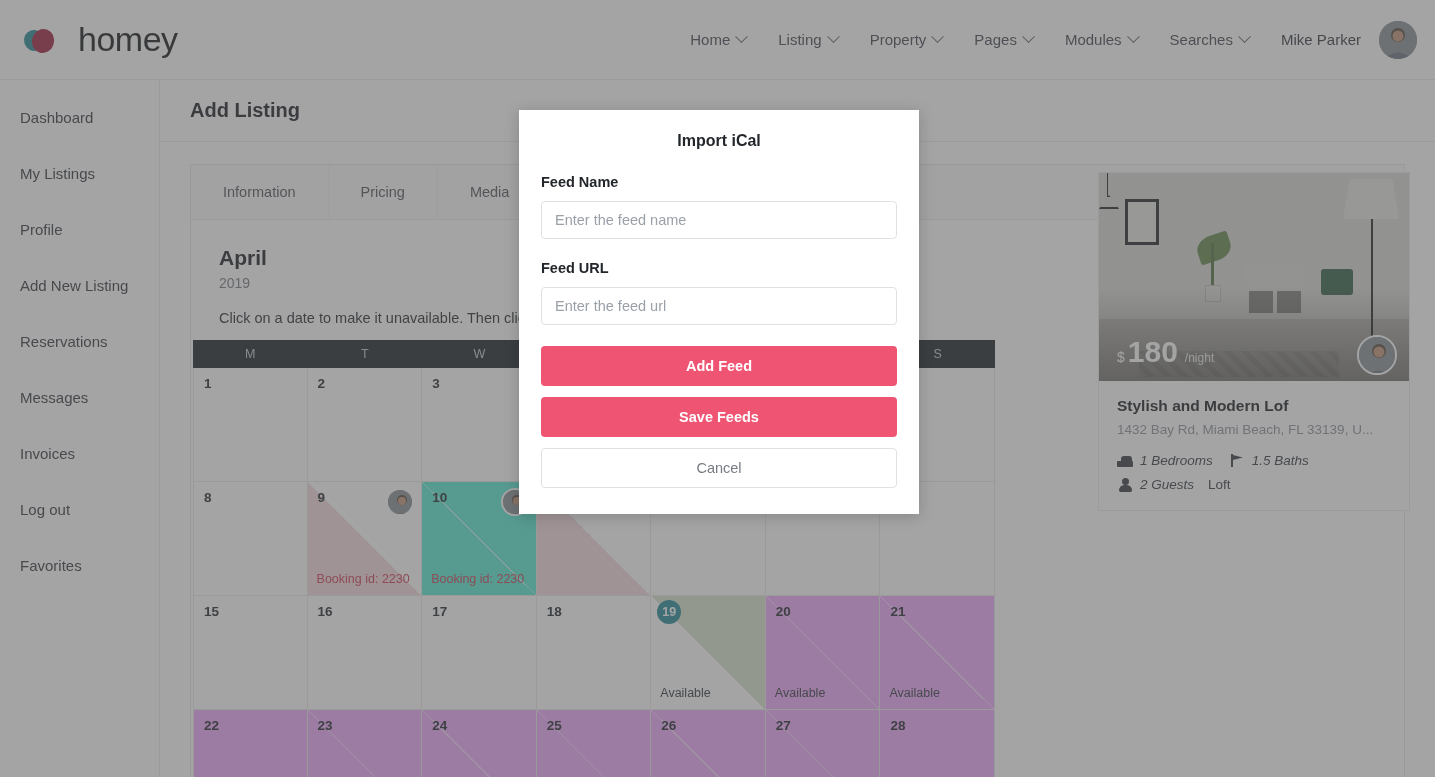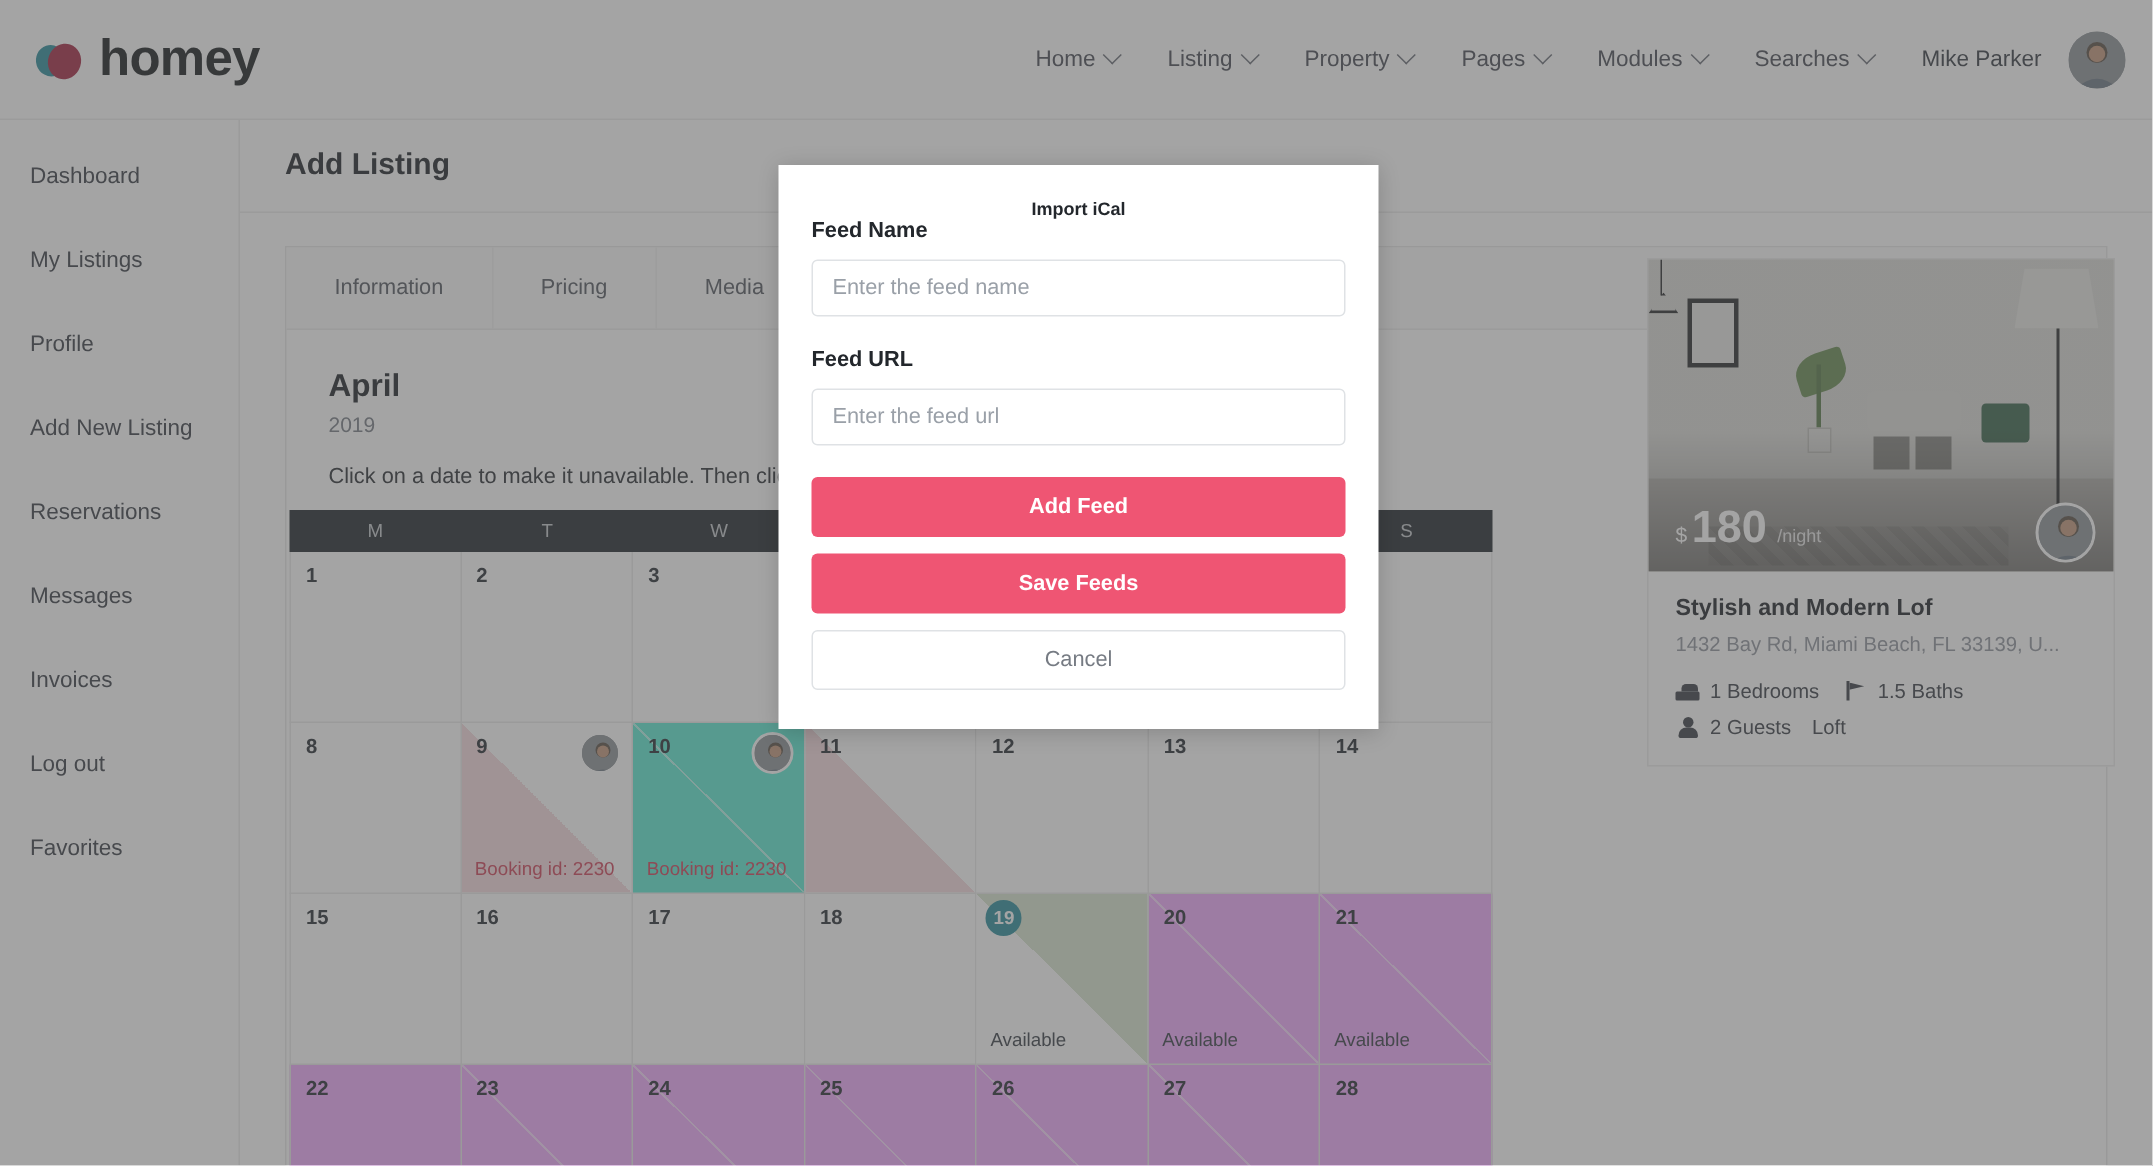--- a/index.html
+++ b/index.html
@@ -40,23 +40,23 @@
     transform: rotate(-18deg);
   }
   .logo-blob-b {
     position: absolute; left: 8px; top: 5px;
     width: 22px; height: 24px;
     background: #a62b46;
     border-radius: 50%;
     transform: rotate(18deg);
   }
   .logo-text {
-    font-size: 34px; font-weight: 700;
+    font-size: 34px; font-weight: 400;
     color: #1c2023; letter-spacing: -0.5px;
-    margin-left: 2px;
+    margin-left: 14px;
   }
   .nav { margin-left: auto; display: flex; align-items: center; }
   .nav-item {
     display: flex; align-items: center; gap: 7px;
     font-size: 15px; color: #4b4f58;
     margin-right: 32px; cursor: pointer;
   }
   .chev {
     width: 9px; height: 9px;
     border-right: 1.6px solid #6c7079;
@@ -278,21 +278,21 @@
   .card-host {
     position: absolute; right: 12px; bottom: 6px;
     width: 40px; height: 40px; border-radius: 50%;
     border: 2px solid #fff; background: #9aa0a6; overflow: hidden;
   }
   .card-body { padding: 16px 18px 18px 18px; }
   .card-title { font-size: 15.5px; font-weight: 700; color: #23272c; }
   .card-addr { font-size: 13.5px; color: #9297a0; margin-top: 7px; }
   .card-meta { display: flex; align-items: center; gap: 16px; margin-top: 16px; font-size: 13.5px; color: #3d424a; }
   .card-meta2 { display: flex; align-items: center; gap: 14px; margin-top: 9px; font-size: 13.5px; color: #3d424a; }
-  .mi { display: flex; align-items: flex-end; gap: 7px; }
+  .mi { display: flex; align-items: flex-end; gap: 7px; font-style: italic; }
   .ic { width: 16px; height: 14px; position: relative; display: inline-block; }
   .ic-bed::before {
     content:""; position:absolute; left:0; bottom:1px; width:16px; height:6px;
     background:#3d424a; border-radius:1px;
   }
   .ic-bed::after {
     content:""; position:absolute; left:4px; top:2px; width:11px; height:5px;
     background:#3d424a; border-radius:3px 3px 0 0;
   }
   .ic-bath::before {
@@ -313,22 +313,22 @@
 
   
   .modal {
     position: absolute; left: 519px; top: 110px;
     width: 400px; background: #ffffff;
     z-index: 100;
     box-shadow: 0 2px 14px rgba(0,0,0,0.18);
     padding: 22px 22px 26px 22px;
   }
   .modal-title {
-    text-align: center; font-size: 12px;
-    font-weight: 600; color: #23272c; 
+    text-align: center; font-size: 16px;
+    font-weight: 600; color: #23272c; margin-bottom: 24px;
   }
   .field-label {
     font-size: 14.5px; font-weight: 700;
     color: #23272c; margin-bottom: 11px;
   }
   .field-input {
     width: 100%; height: 38px;
     border: 1px solid #dfe2e5; border-radius: 4px;
     padding: 0 13px; font-size: 14.5px;
     color: #2b3037; background: #fff;

